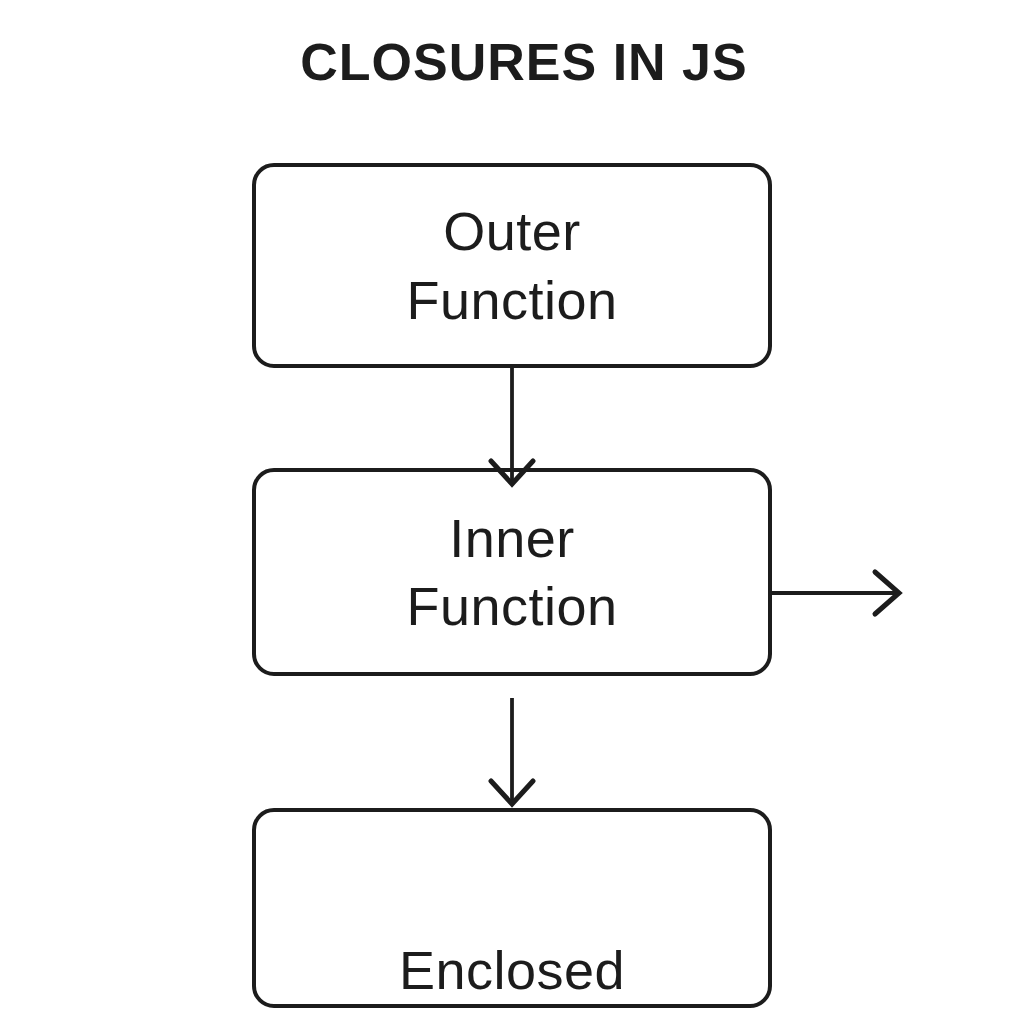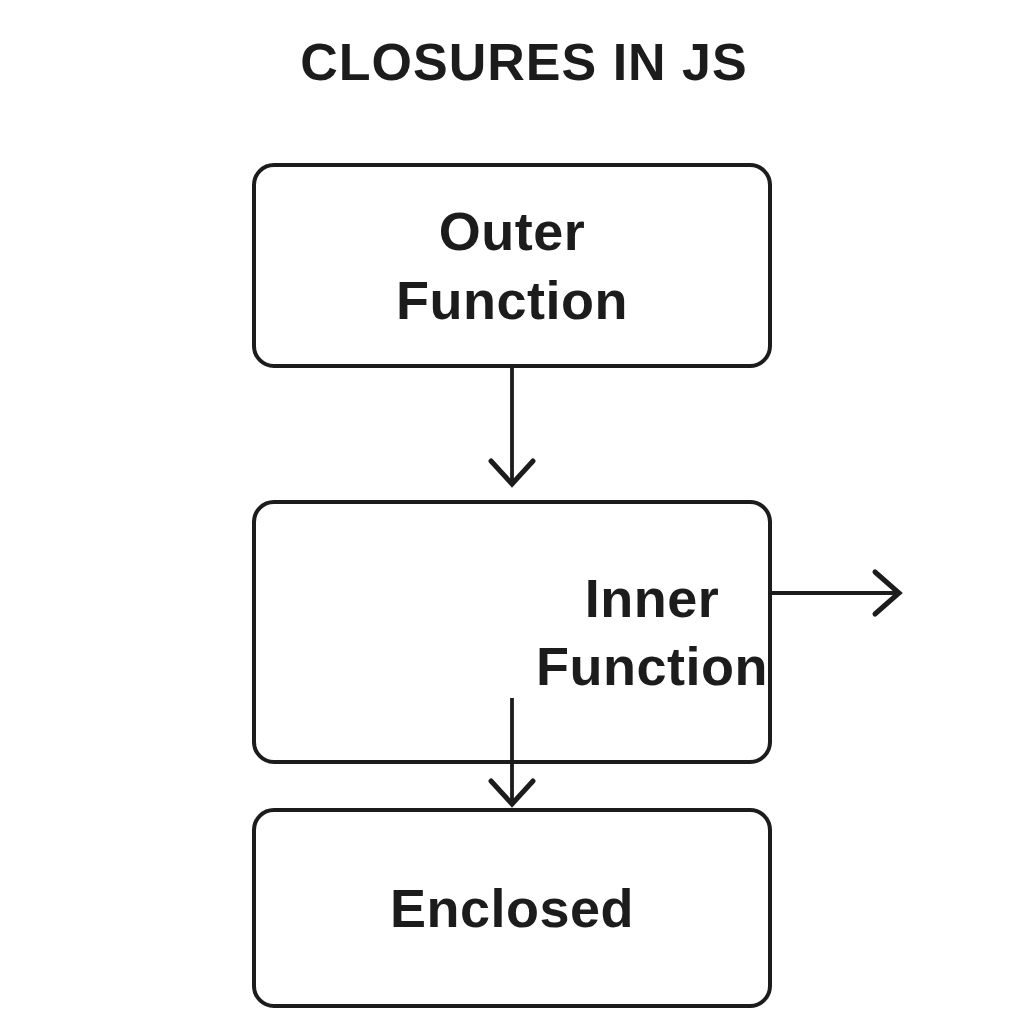--- a/index.html
+++ b/index.html
@@ -25,25 +25,25 @@
     width:520px;
     background:var(--bg);
     border:4px solid var(--ink);
     border-radius:22px;
     display:flex;
     flex-direction:column;
     align-items:center;
     justify-content:center;
   }
   .node-outer{top:163px;height:205px;}
-  .node-inner{top:500px;height:264px;align-items:flex-end;}
-  .node-enclosed{top:808px;height:200px;}
+  .node-inner{top:468px;height:208px;}
+  .node-enclosed{top:808px;height:200px;justify-content:flex-end;}
   .node-label{
     font-size:54px;
-    font-weight:700;
+    font-weight:400;
     line-height:1.26;
     letter-spacing:0.5px;
     text-align:center;
     color:var(--ink);
   }
   .arrows{
     position:absolute;
     left:0;top:0;width:1024px;height:1024px;
     pointer-events:none;
   }

